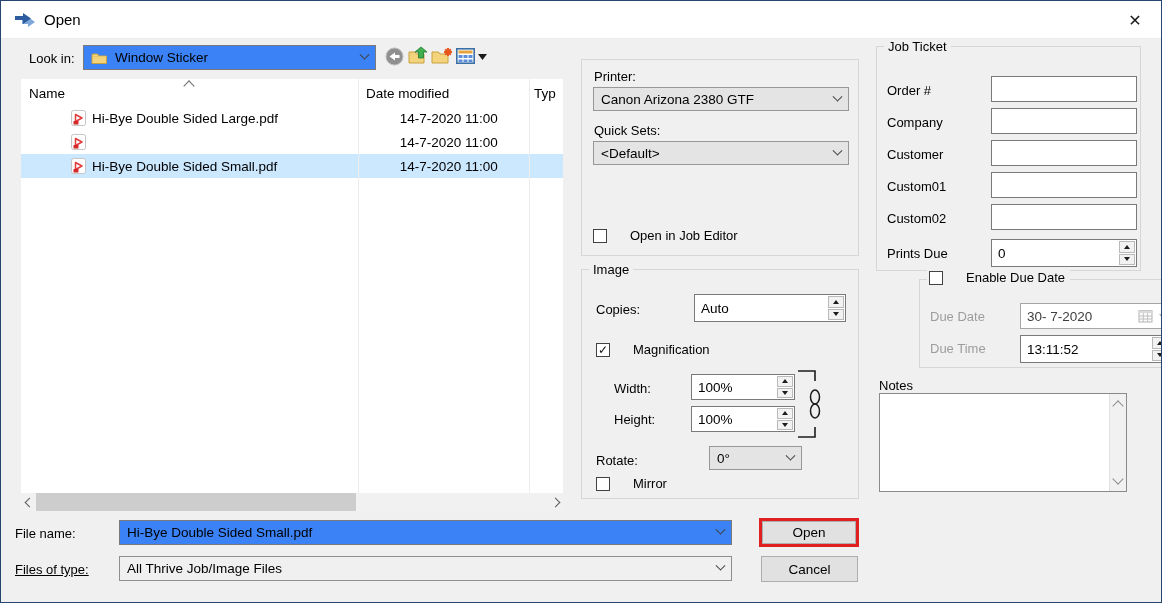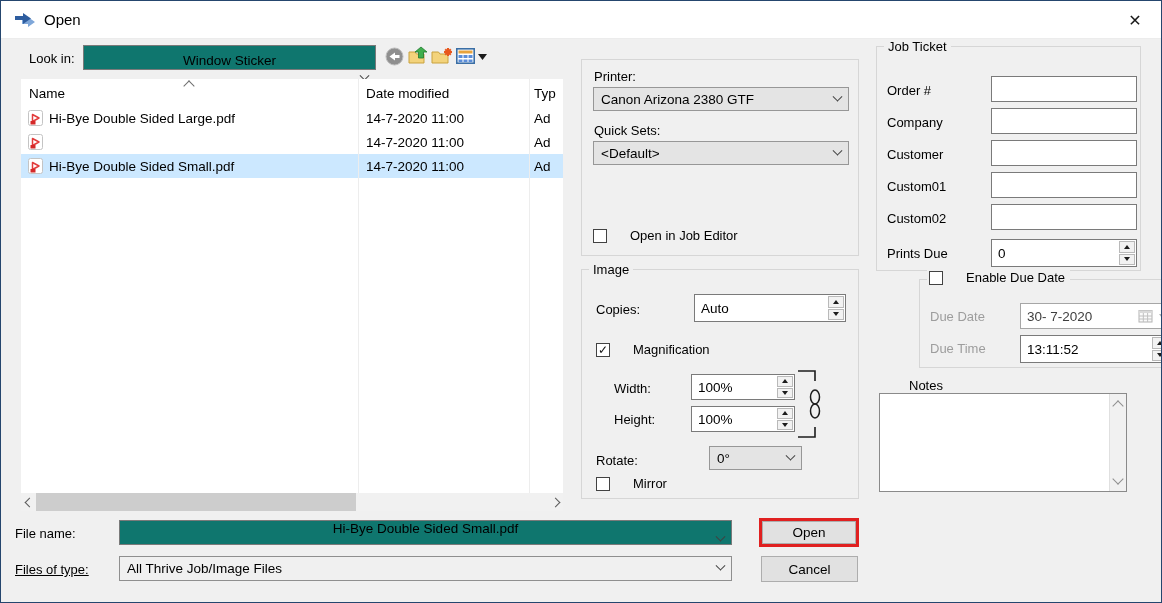--- a/index.html
+++ b/index.html
@@ -14,21 +14,21 @@
   .titlebar{position:absolute;left:0;top:0;right:0;height:38px;background:#fff;
     display:flex;align-items:center;padding-left:13px;border-bottom:1px solid #ececec;}
   .titlebar .title{font-size:15px;margin-left:8px;}
   .close-btn{position:absolute;right:0;top:0;width:52px;height:38px;display:flex;
     align-items:center;justify-content:center;font-size:16px;color:#1a1a1a;cursor:default;}
   
   .lbl{white-space:nowrap;}
   .dis{color:#9d9d9d;}
   .combo{display:flex;align-items:center;background:#e4e4e4;border:1px solid #979797;
     padding:0 7px;font-size:13.5px;}
-  .combo.white{background:#0f766e;border-color:#7a7a7a;flex-direction:column;}
+  .combo.white{background:#3b82f6;border-color:#7a7a7a;}
   .combo.flat{background:#f0f0f0;border-color:#8f8f8f;align-items:center;}
   .chev{margin-left:auto;width:7px;height:7px;border-right:1.4px solid #404040;
     border-bottom:1.4px solid #404040;transform:rotate(45deg) translate(-2px,-2px);flex:none;}
   .field{display:flex;align-items:center;background:#fff;border:1px solid #7a7a7a;
     padding-left:6px;font-size:13.5px;}
   .field.disb{border-color:#a6a6a6;color:#3f3f3f;}
   .spin{margin-left:auto;align-self:stretch;width:18px;display:flex;flex-direction:column;
     gap:1px;padding:1px;background:#fff;}
   .spin i{flex:1;background:#f2f2f2;border:1px solid #b9b9b9;display:flex;
     align-items:center;justify-content:center;}
@@ -46,21 +46,21 @@
   
   .list{position:absolute;left:20px;top:78px;width:542px;height:414px;background:#fff;}
   .list .vline{position:absolute;top:0;bottom:0;width:1px;background:#ededed;}
   .list-header{position:relative;height:27px;font-size:13.5px;}
   .hcell{position:absolute;top:7px;}
   .sort-caret{position:absolute;left:163px;top:0px;width:10px;height:10px;}
   .sort-caret::before{content:"";position:absolute;left:1px;top:3px;width:7px;height:7px;
     border-left:1.4px solid #6e6e6e;border-top:1.4px solid #6e6e6e;transform:rotate(45deg);}
   .list-row{display:flex;align-items:center;height:24px;font-size:13.5px;}
   .list-row.selected{background:#cce8ff;}
-  .cell-name{width:345px;display:flex;align-items:center;gap:6px;padding-left:7px;overflow:hidden;white-space:nowrap;}
+  .cell-name{width:345px;display:flex;align-items:center;gap:6px;padding-left:7px;overflow:hidden;white-space:nowrap;margin-left:43px;}
   .cell-date{width:168px;overflow:hidden;white-space:nowrap;}
   .cell-type{flex:1;overflow:hidden;white-space:nowrap;}
   
   .hscroll{position:absolute;left:20px;top:492px;width:542px;height:18px;background:#f1f1f1;}
   .hs-arrow{position:absolute;top:0;width:16px;height:18px;display:flex;align-items:center;justify-content:center;}
   .hs-thumb{position:absolute;left:15px;top:0;width:320px;height:18px;background:#cdcdcd;}
   .arr{width:7px;height:7px;border-left:1.6px solid #5a5a5a;border-bottom:1.6px solid #5a5a5a;}
   .arr.left{transform:rotate(45deg);}
   .arr.right{transform:rotate(225deg);}
   
@@ -341,21 +341,21 @@
           <i>
             <span class="tri-up"></span>
           </i>
           <i>
             <span class="tri-down"></span>
           </i>
         </span>
     </div>
   </div>
 
-  <span class="abs lbl" style="left:908px;top:377px;">Notes</span>
+  <span class="abs lbl" style="left:878px;top:377px;">Notes</span>
   <div class="abs" style="left:878px;top:392px;width:248px;height:99px;background:#fff;border:1px solid #8a8a8a;">
     <span></span>
     <div class="vscroll">
       <span class="vs-chev up"></span>
       <span class="vs-chev down"></span>
     </div>
   </div>
 
 </div>
 

